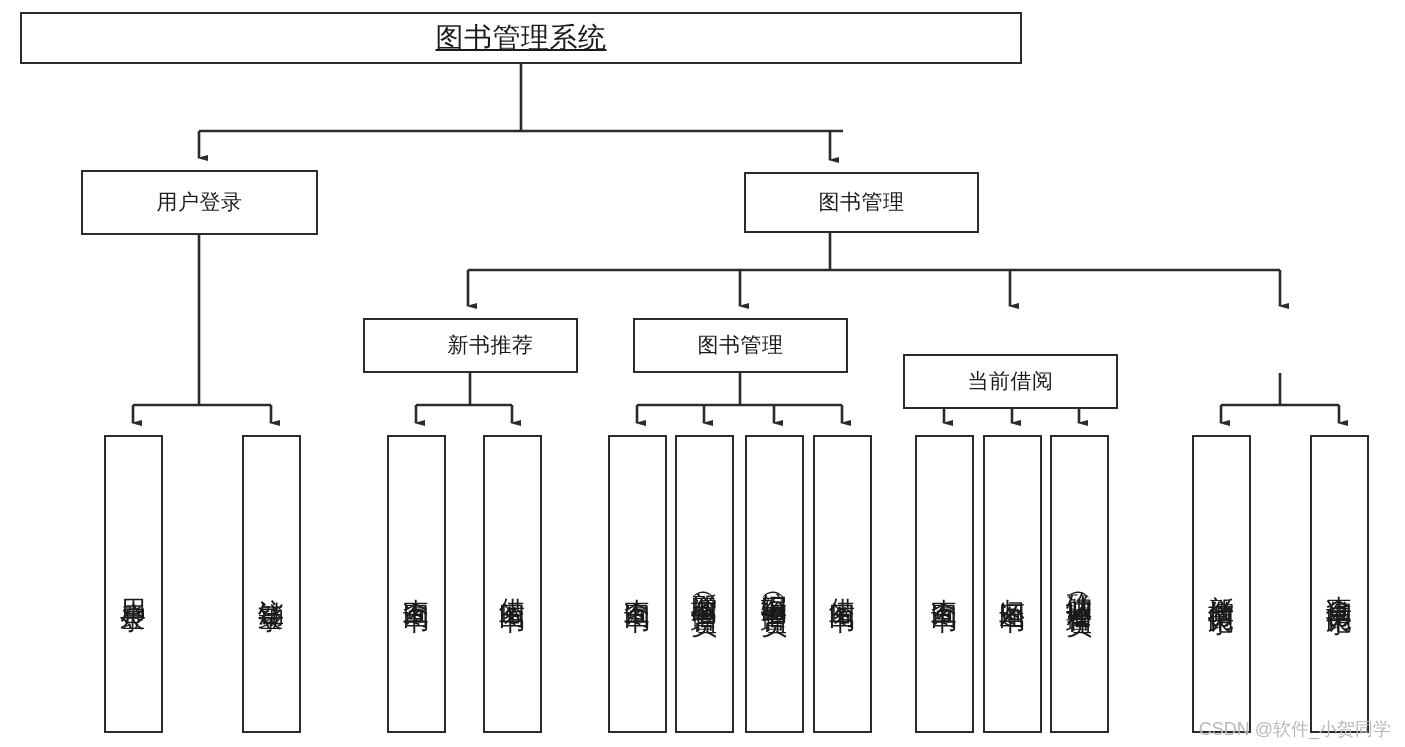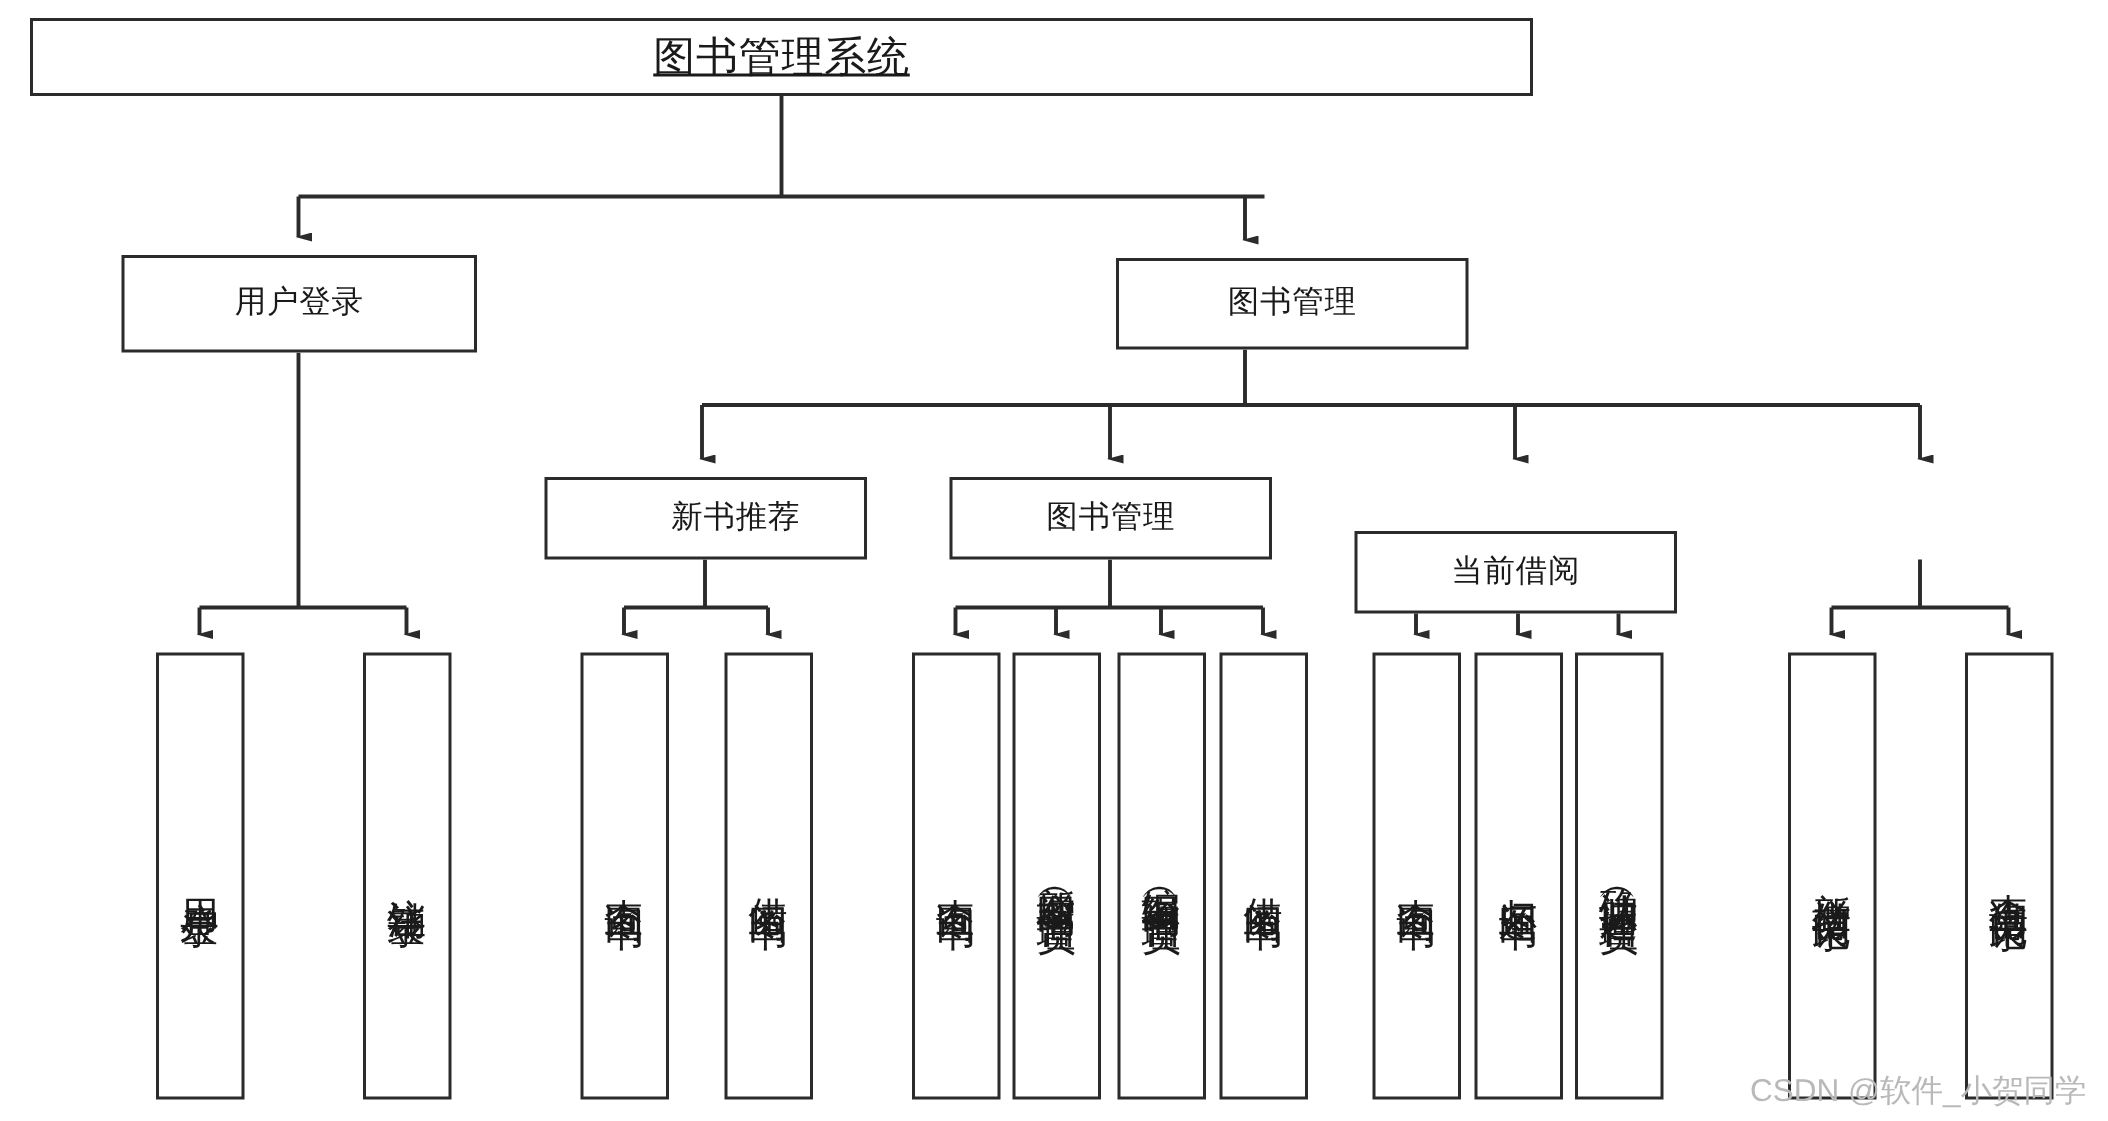--- a/index.html
+++ b/index.html
@@ -63,21 +63,21 @@
     font-size: 26px;
     line-height: 1.0;
     letter-spacing: 3px;
     white-space: nowrap;
     max-height: 100%;
   }
   .watermark {
     position: absolute;
     right: 14px;
     bottom: 6px;
-    font-size: 21px;
+    font-size: 18px;
     color: #b9b9b9;
     white-space: nowrap;
     font-family: "Liberation Sans", "DejaVu Sans", sans-serif;
   }
 </style>
 </head>
 <body>
 
 <div id="diagram-root">
 

